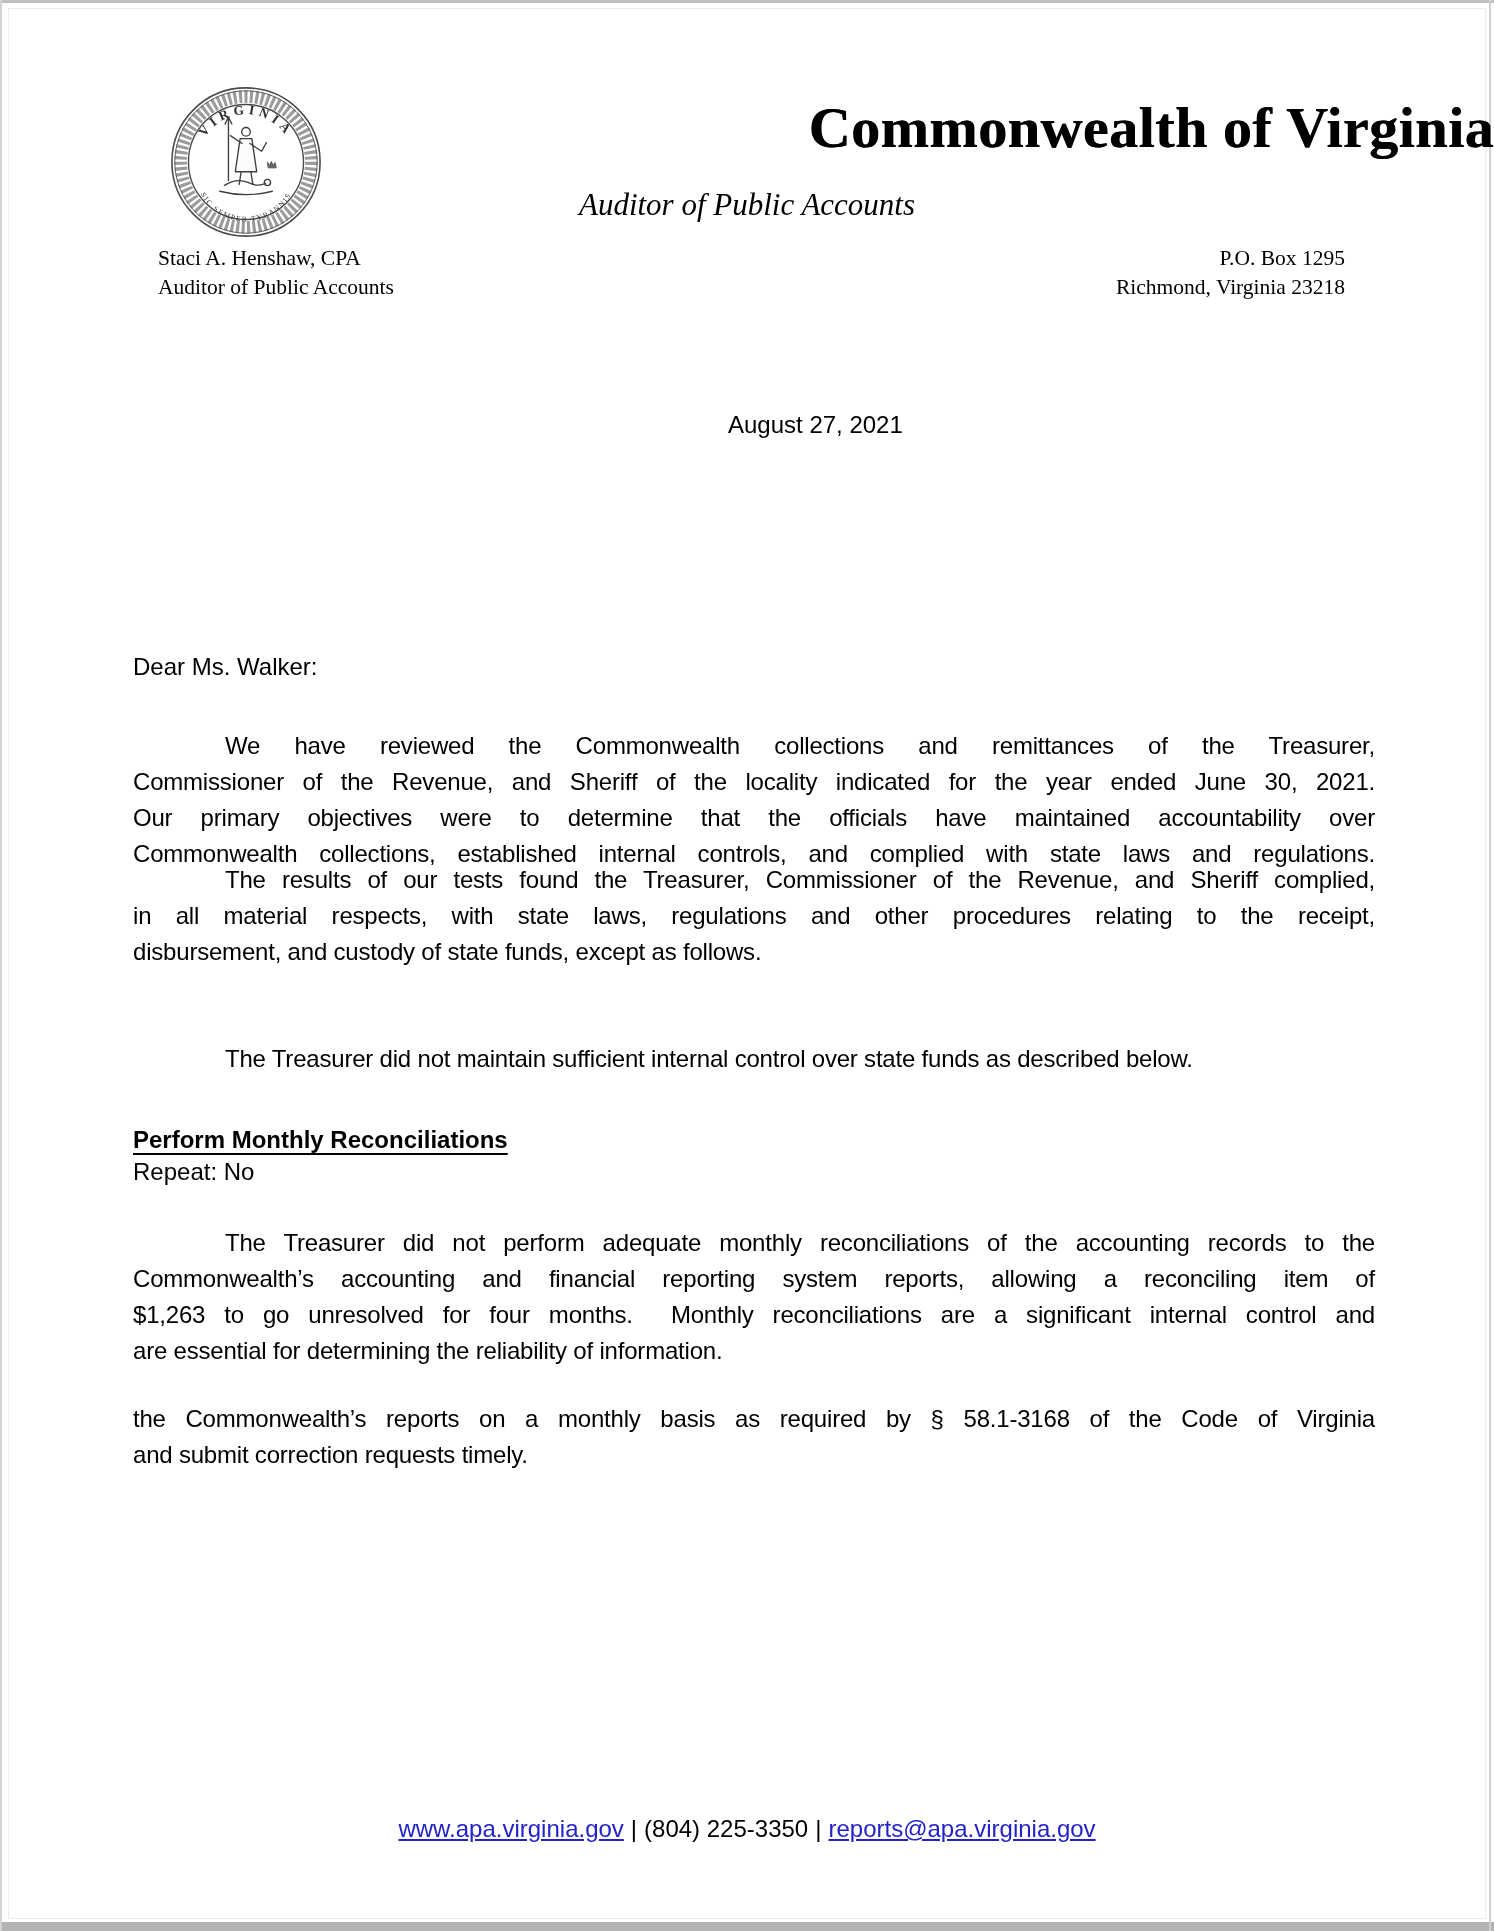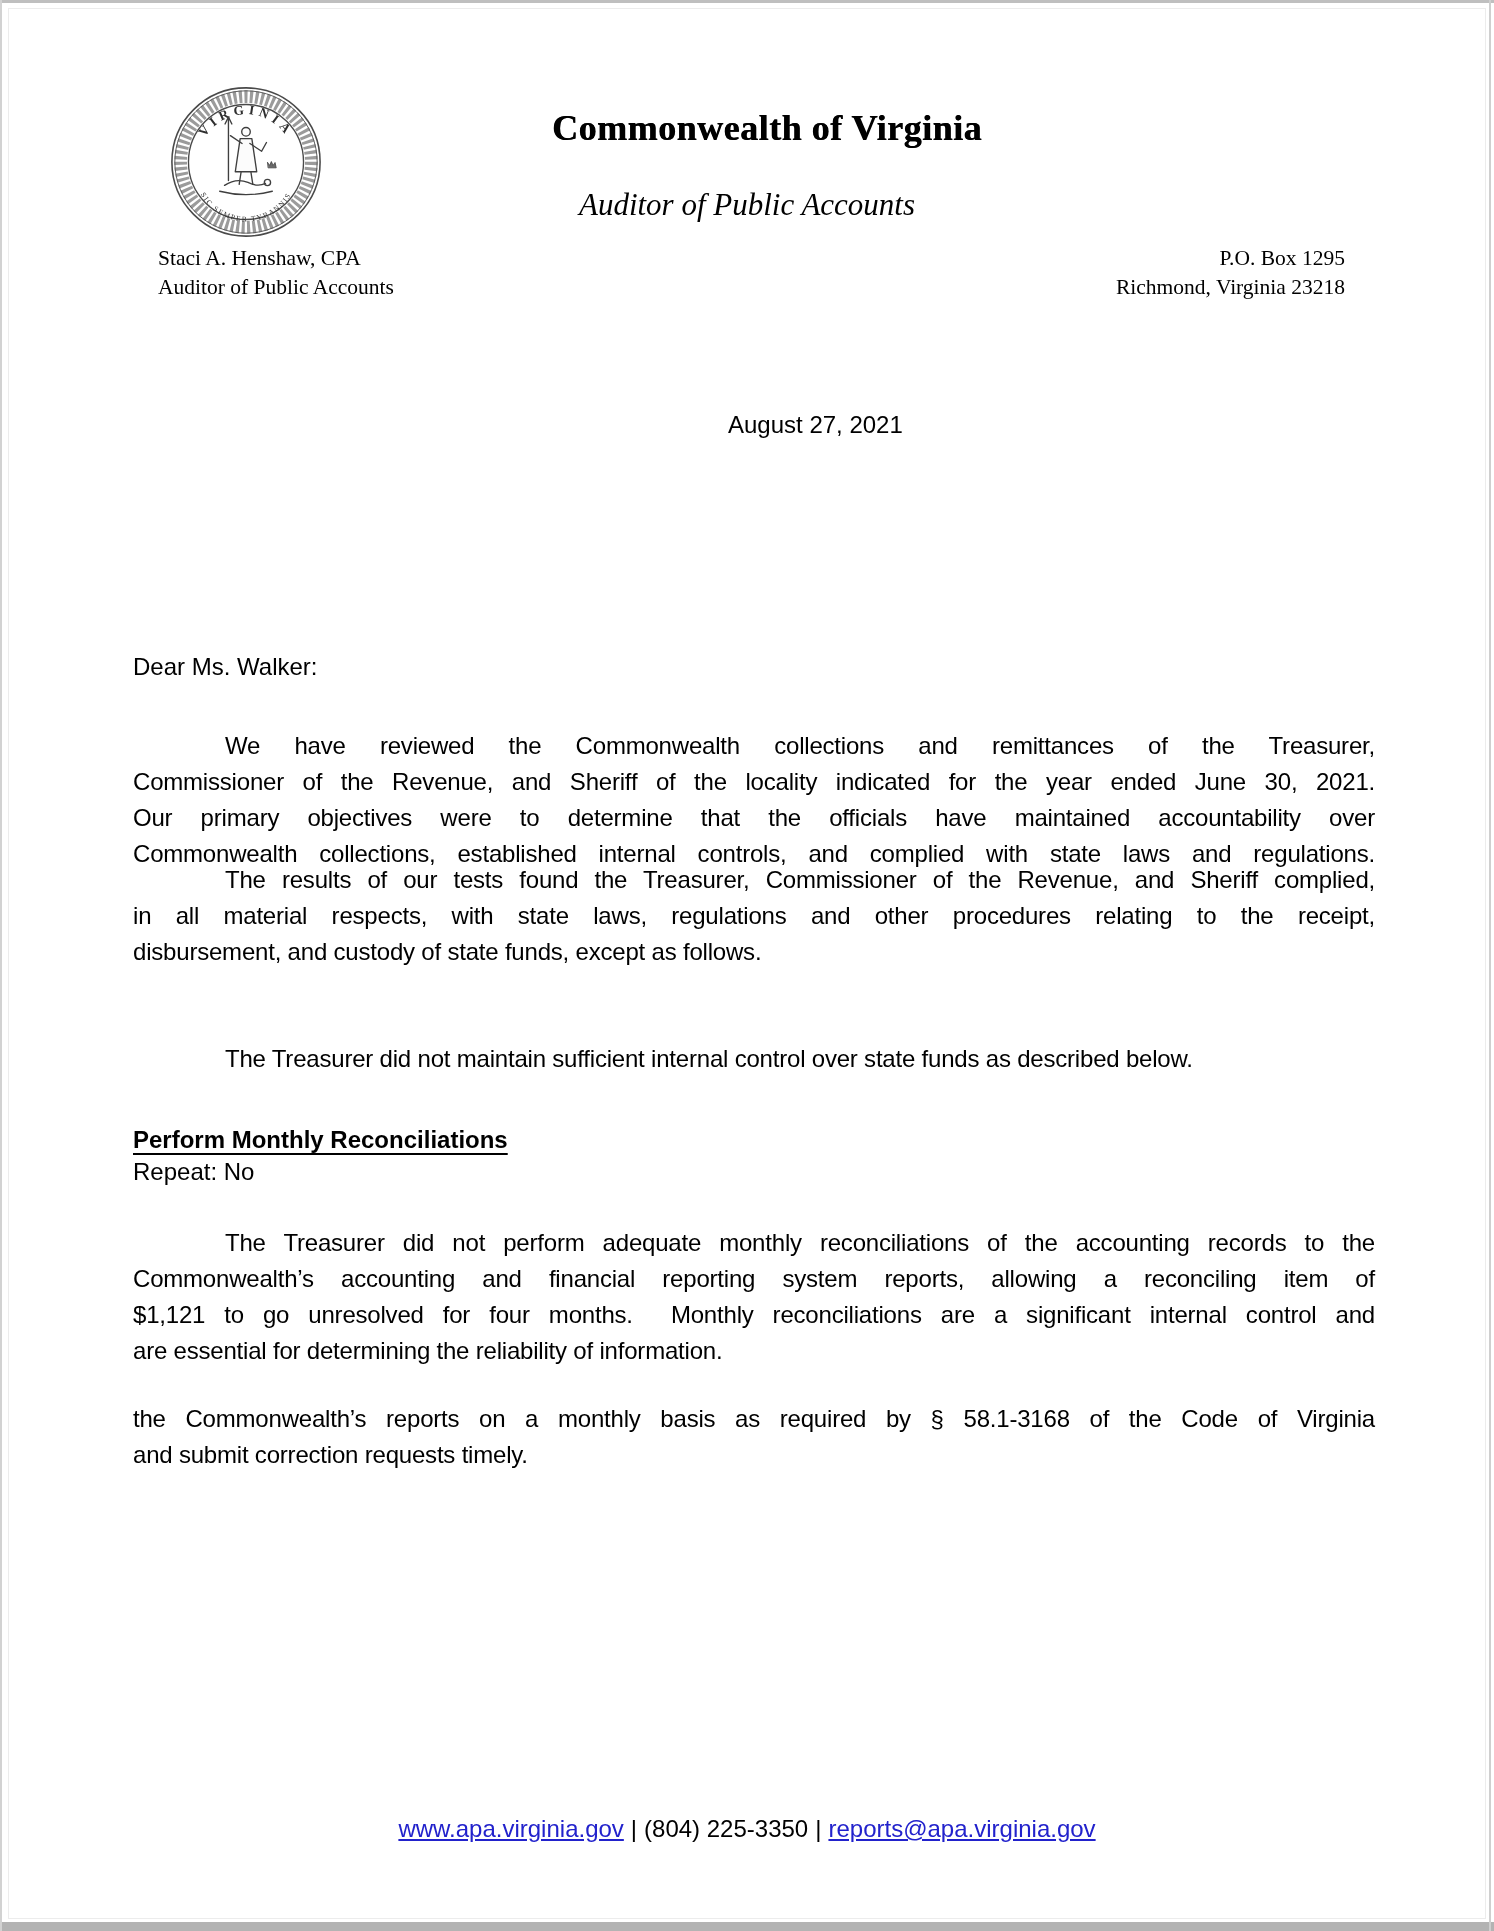--- a/index.html
+++ b/index.html
@@ -12,23 +12,23 @@
   
   .edge-top    { position:absolute; left:0; top:0; right:0; height:3px; background:#bfbfbf; }
   .edge-bottom { position:absolute; left:0; bottom:0; right:0; height:9px; background:#b3b3b3; }
   .edge-left   { position:absolute; left:0; top:0; bottom:0; width:2px; background:#d2d2d2; }
   .edge-right  { position:absolute; right:3px; top:0; bottom:0; width:2px; background:#cfcfcf; }
   .inner-frame { position:absolute; left:8px; top:8px; right:8px; bottom:12px; border:1px solid #ececec; pointer-events:none; }
 
   .seal { position:absolute; left:168px; top:84px; width:156px; height:156px; }
 
   .title {
-    position:absolute; left:0; right:0; top:98px; text-align:center;
+    position:absolute; left:0; right:0; top:98px; text-align:right;
     font-family:"Liberation Serif", serif; font-weight:bold;
-    font-size:36px; line-height:60px; letter-spacing:0.5px;
+    font-size:58px; line-height:60px; letter-spacing:0.5px;
     text-shadow:0.6px 0 0 currentColor;
     margin-left:40px;
   }
   .subtitle {
     position:absolute; left:0; right:0; top:186px; text-align:center;
     font-family:"Liberation Serif", serif; font-style:italic;
     font-size:31px; line-height:38px;
   }
   .official {
     position:absolute; left:158px; top:244px;
@@ -140,21 +140,21 @@
 
   <div class="block" style="top:1122px;">
     <span class="heading-text">Perform Monthly Reconciliations</span>
   </div>
 
   <div class="block" style="top:1154px;">Repeat: No</div>
 
   <div class="block" style="top:1225px;">
       <div class="jline first-indent">The Treasurer did not perform adequate monthly reconciliations of the accounting records to the</div>
       <div class="jline">Commonwealth’s accounting and financial reporting system reports, allowing a reconciling item of</div>
-      <div class="jline">$1,121 to go unresolved for four months.  Monthly reconciliations are a significant internal control and</div>
+      <div class="jline">$1,263 to go unresolved for four months.  Monthly reconciliations are a significant internal control and</div>
       <div class="jline last">are essential for determining the reliability of information.</div>
     </div>
 
   <div class="block" style="top:1401px;">
       <div class="jline">the Commonwealth’s reports on a monthly basis as required by § 58.1-3168 of the Code of Virginia</div>
       <div class="jline last">and submit correction requests timely.</div>
     </div>
 
   <div class="footer">
     <a href="#">www.apa.virginia.gov</a><span class="sep">|</span><span>(804) 225-3350</span><span class="sep">|</span><a href="#">reports@apa.virginia.gov</a>

